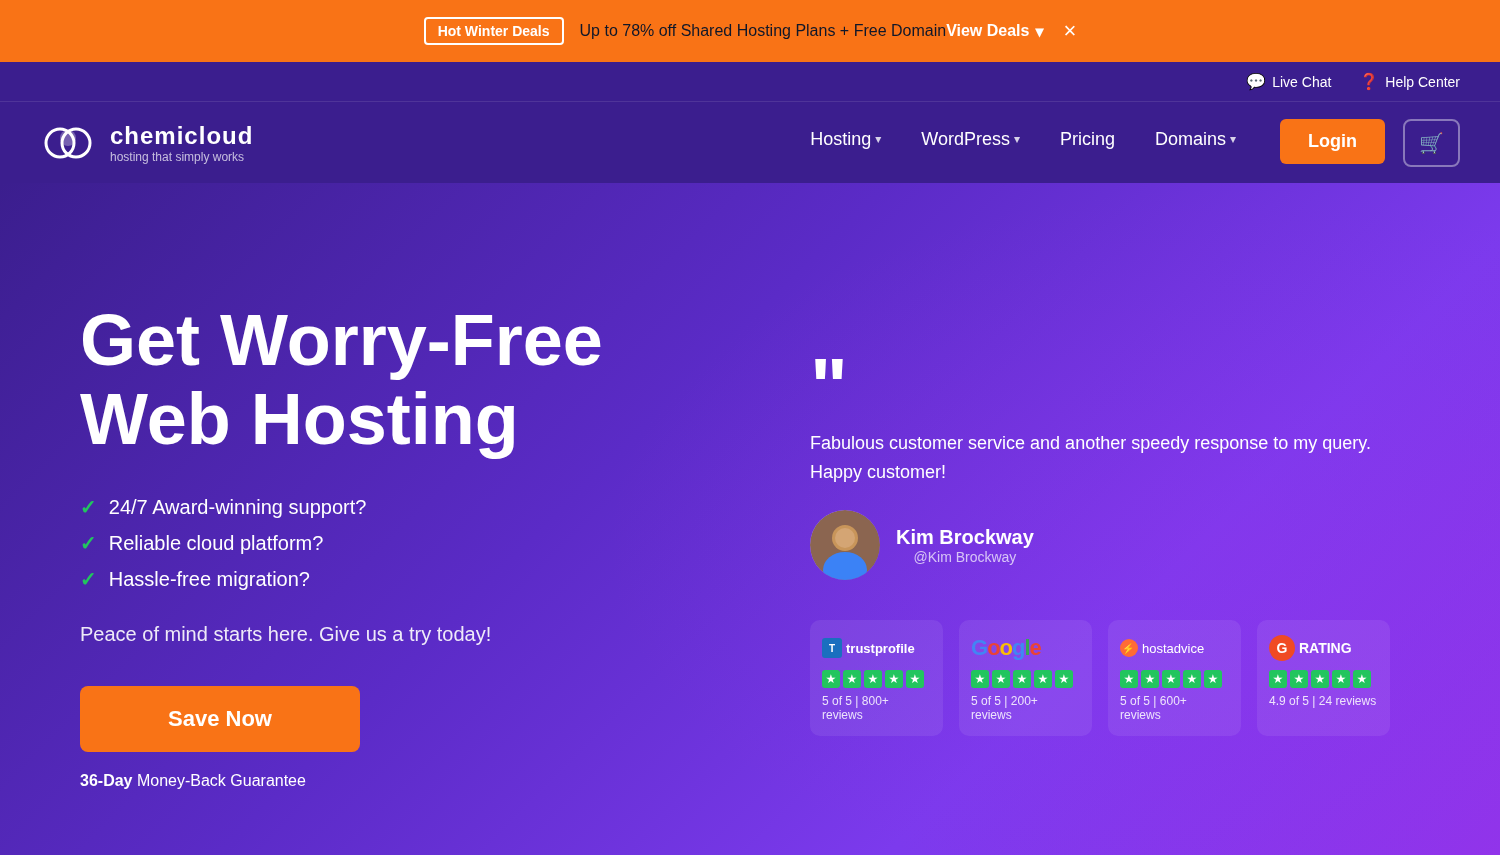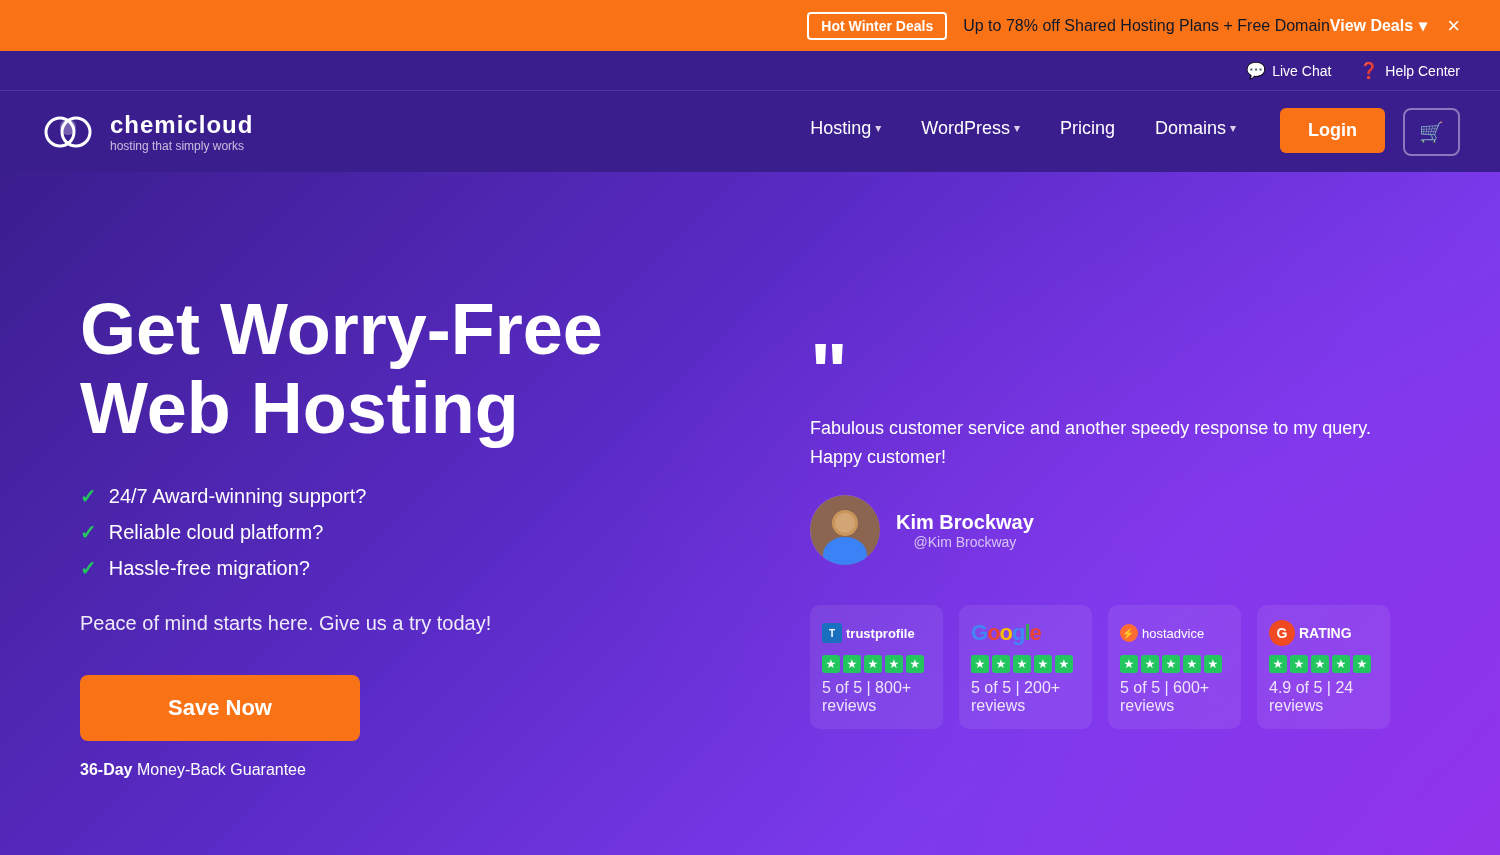--- a/index.html
+++ b/index.html
@@ -3,23 +3,23 @@
   <meta charset="utf-8">
   <style>
     * { margin: 0; padding: 0; box-sizing: border-box; }
     body { font-family: -apple-system, BlinkMacSystemFont, 'Segoe UI', sans-serif; width: 1500px; min-height: 855px; overflow-x: hidden; }
 
     
     .top-banner {
       background: #f97316;
       display: flex;
       align-items: center;
-      justify-content: flex-end;
+      justify-content: center;
       padding: 15px 40px;
-      height: 51px;
+      height: 62px;
     }
     .banner-left { display: flex; align-items: center; gap: 16px; }
     .hot-deals-badge {
       border: 2px solid white;
       border-radius: 4px;
       padding: 4px 12px;
       color: white;
       font-weight: 700;
       font-size: 14px;
       white-space: nowrap;
@@ -169,21 +169,21 @@
     }
     .platform-card {
       background: rgba(255,255,255,0.08);
       border-radius: 10px;
       padding: 14px 12px;
     }
     .platform-logo { height: 28px; margin-bottom: 8px; display: flex; align-items: center; }
     .platform-stars { display: flex; gap: 3px; margin-bottom: 6px; }
     .star { width: 18px; height: 18px; background: #22c55e; border-radius: 3px; display: flex; align-items: center; justify-content: center; }
     .star::after { content: '★'; color: white; font-size: 12px; }
-    .platform-rating { color: white; font-size: 16px; opacity: 0.85; }
+    .platform-rating { color: white; font-size: 12px; opacity: 0.85; }
     .google-logo { font-size: 22px; font-weight: 700; letter-spacing: -1px; }
     .g-blue { color: #4285F4; }
     .g-red { color: #EA4335; }
     .g-yellow { color: #FBBC05; }
     .g-green { color: #34A853; }
   </style>
 </head>
 <body>
 
 <div class="top-banner">

